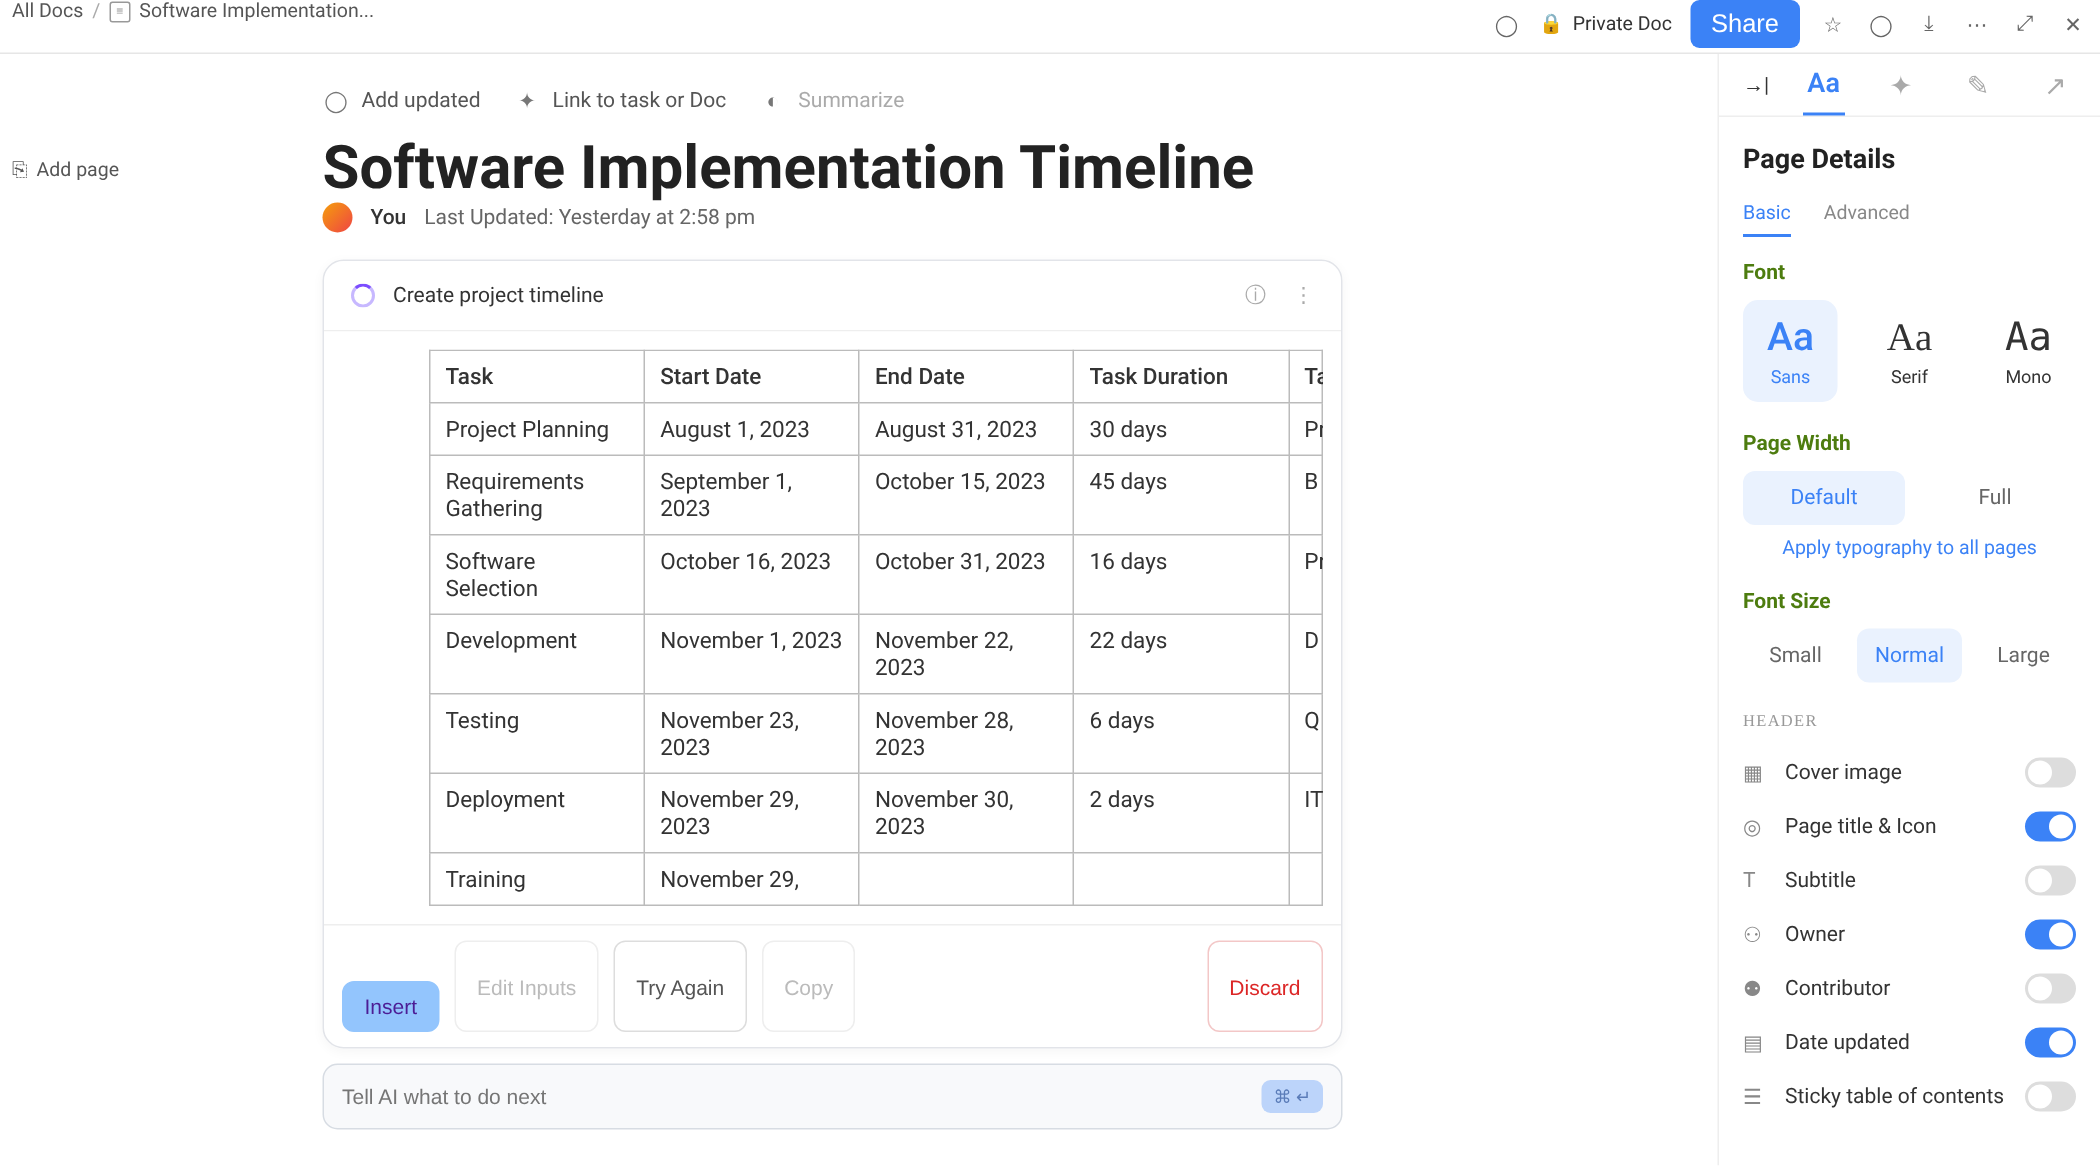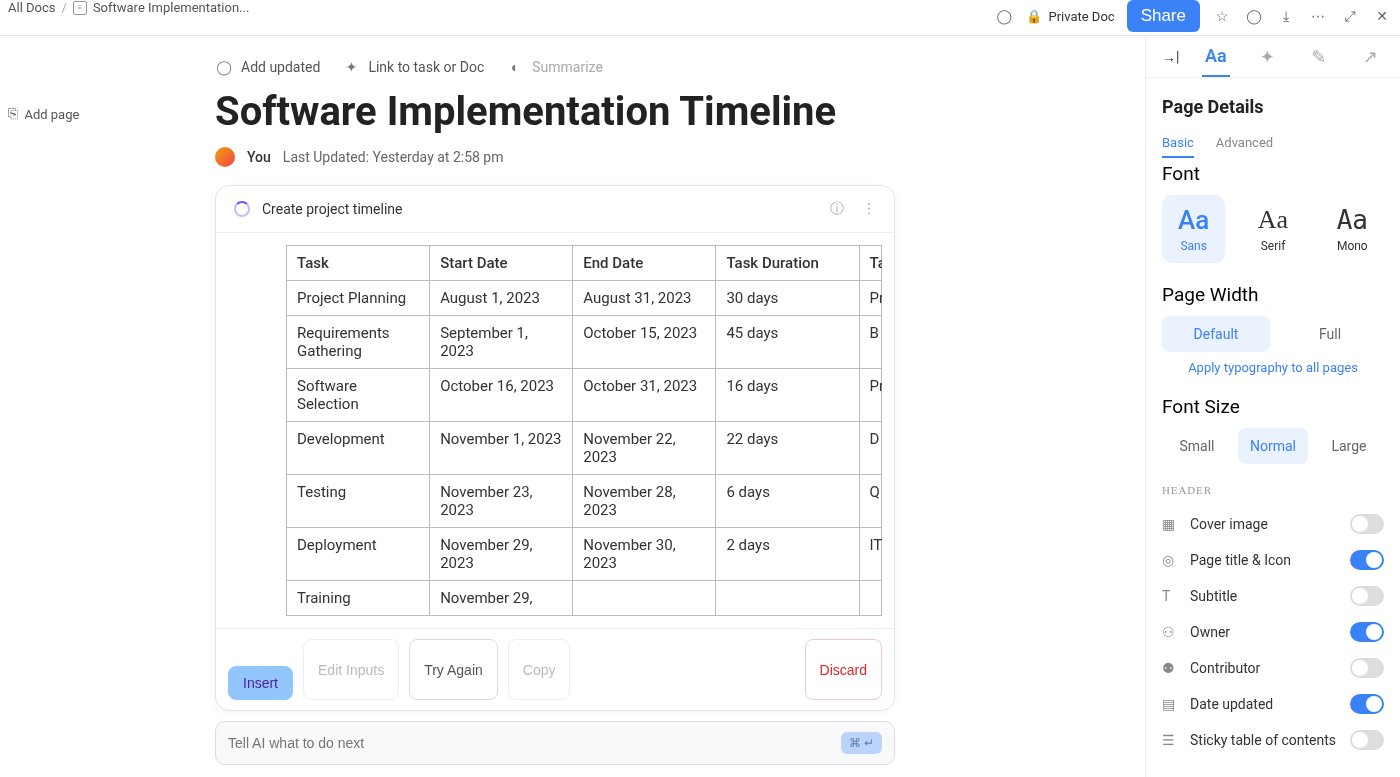--- a/index.html
+++ b/index.html
@@ -18,21 +18,21 @@
 .left-gutter { width: 100px; padding: 70px 8px 0 8px; }
 .add-page { display: flex; align-items: center; gap: 6px; color: #555; font-size: 13px; cursor: pointer; }
 .main { flex: 1; padding: 18px 0 0 0; overflow: hidden; }
 .doc-area { padding-left: 115px; padding-right: 40px; }
 
 .doc-actions { display: flex; gap: 22px; padding: 4px 0 12px 0; font-size: 14px; color: #555; }
 .doc-action { display: flex; align-items: center; gap: 8px; cursor: pointer; }
 .doc-action.dim { color: #aaa; }
 .action-icon { width: 18px; height: 18px; display: inline-flex; align-items: center; justify-content: center; color: #777; }
 
-.doc-title { font-size: 40px; font-weight: 700; color: #222; margin-bottom: 12px; }
+.doc-title { font-size: 40px; font-weight: 700; color: #222; margin-bottom: 0; }
 .byline { display: flex; align-items: center; gap: 12px; font-size: 14px; color: #666; margin-bottom: 18px; }
 .avatar { width: 20px; height: 20px; border-radius: 50%; background: linear-gradient(135deg,#f59e0b,#ef4444); display: inline-block; }
 .author { color: #333; font-weight: 500; }
 
 .ai-card { border: 1px solid #e2e4e9; border-radius: 14px; box-shadow: 0 2px 8px rgba(0,0,0,0.04); overflow: hidden; max-width: 680px; }
 .ai-card-header { display: flex; align-items: center; gap: 12px; padding: 14px 18px; border-bottom: 1px solid #eee; }
 .ai-spinner { width: 16px; height: 16px; border: 2px solid #c7b8ff; border-top-color: #7c4dff; border-radius: 50%; }
 .ai-header-title { font-size: 14px; color: #333; }
 .ai-header-right { margin-left: auto; display: flex; gap: 18px; color: #aaa; }
 .ai-body { padding: 12px 12px 12px 70px; background: #fff; }
@@ -54,25 +54,25 @@
 
 .ai-prompt { margin-top: 10px; border: 1px solid #d7dce3; border-radius: 10px; padding: 10px 12px; display: flex; align-items: center; max-width: 680px; background: #f8f9fb; }
 .ai-prompt input { flex: 1; border: none; background: transparent; font-size: 14px; color: #888; outline: none; }
 .kbd-chip { background: #bcd4fa; color: #5a7cb8; border-radius: 6px; padding: 4px 8px; font-size: 12px; }
 
 .sidebar { width: 255px; border-left: 1px solid #eee; padding: 14px 16px 20px 16px; overflow-y: auto; }
 .sb-tabs { display: flex; gap: 24px; border-bottom: 1px solid #eee; height: 42px; align-items: center; margin: -14px -16px 18px -16px; padding: 0 16px; }
 .sb-tab { width: 40px; height: 40px; display: flex; align-items: center; justify-content: center; cursor: pointer; color: #aaa; font-size: 18px; }
 .sb-tab.active { color: #3b82f6; border-bottom: 2px solid #3b82f6; font-weight: 600; }
 .sb-h1 { font-size: 18px; font-weight: 700; color: #222; margin-bottom: 18px; }
-.sb-subtabs { display: flex; gap: 22px; font-size: 13px; margin-bottom: 4px; text-align: right; }
+.sb-subtabs { display: flex; gap: 22px; font-size: 13px; margin-bottom: 16px; text-align: right; }
 .sb-subtab { color: #888; cursor: pointer; padding-bottom: 6px; }
 .sb-subtab.active { color: #3b82f6; border-bottom: 2px solid #3b82f6; }
 .sb-section { margin-bottom: 20px; }
-.sb-label { font-size: 19px; color: #000000; margin-bottom: 10px; font-weight: 400; }
+.sb-label { font-size: 14px; color: #4d7c0f; margin-bottom: 10px; font-weight: 700; }
 .font-options { display: flex; gap: 16px; }
 .font-opt { flex: 1; text-align: center; padding: 10px 4px; border-radius: 10px; cursor: pointer; }
 .font-opt.active { background: #eaf2fe; color: #3b82f6; }
 .font-opt .big { font-size: 26px; font-weight: 500; }
 .font-opt .nm { font-size: 12px; margin-top: 4px; }
 .seg { display: flex; gap: 6px; }
 .seg-btn { flex: 1; text-align: center; padding: 10px 4px; border-radius: 8px; font-size: 14px; color: #666; cursor: pointer; }
 .seg-btn.active { background: #eaf2fe; color: #3b82f6; }
 .apply-link { text-align: center; color: #3b82f6; font-size: 13px; cursor: pointer; margin-top: 8px; }
 .sb-cap { font-size: 11px; color: #999; letter-spacing: 0.08em; margin: 10px 0; font-family: Liberation Serif, serif; }

